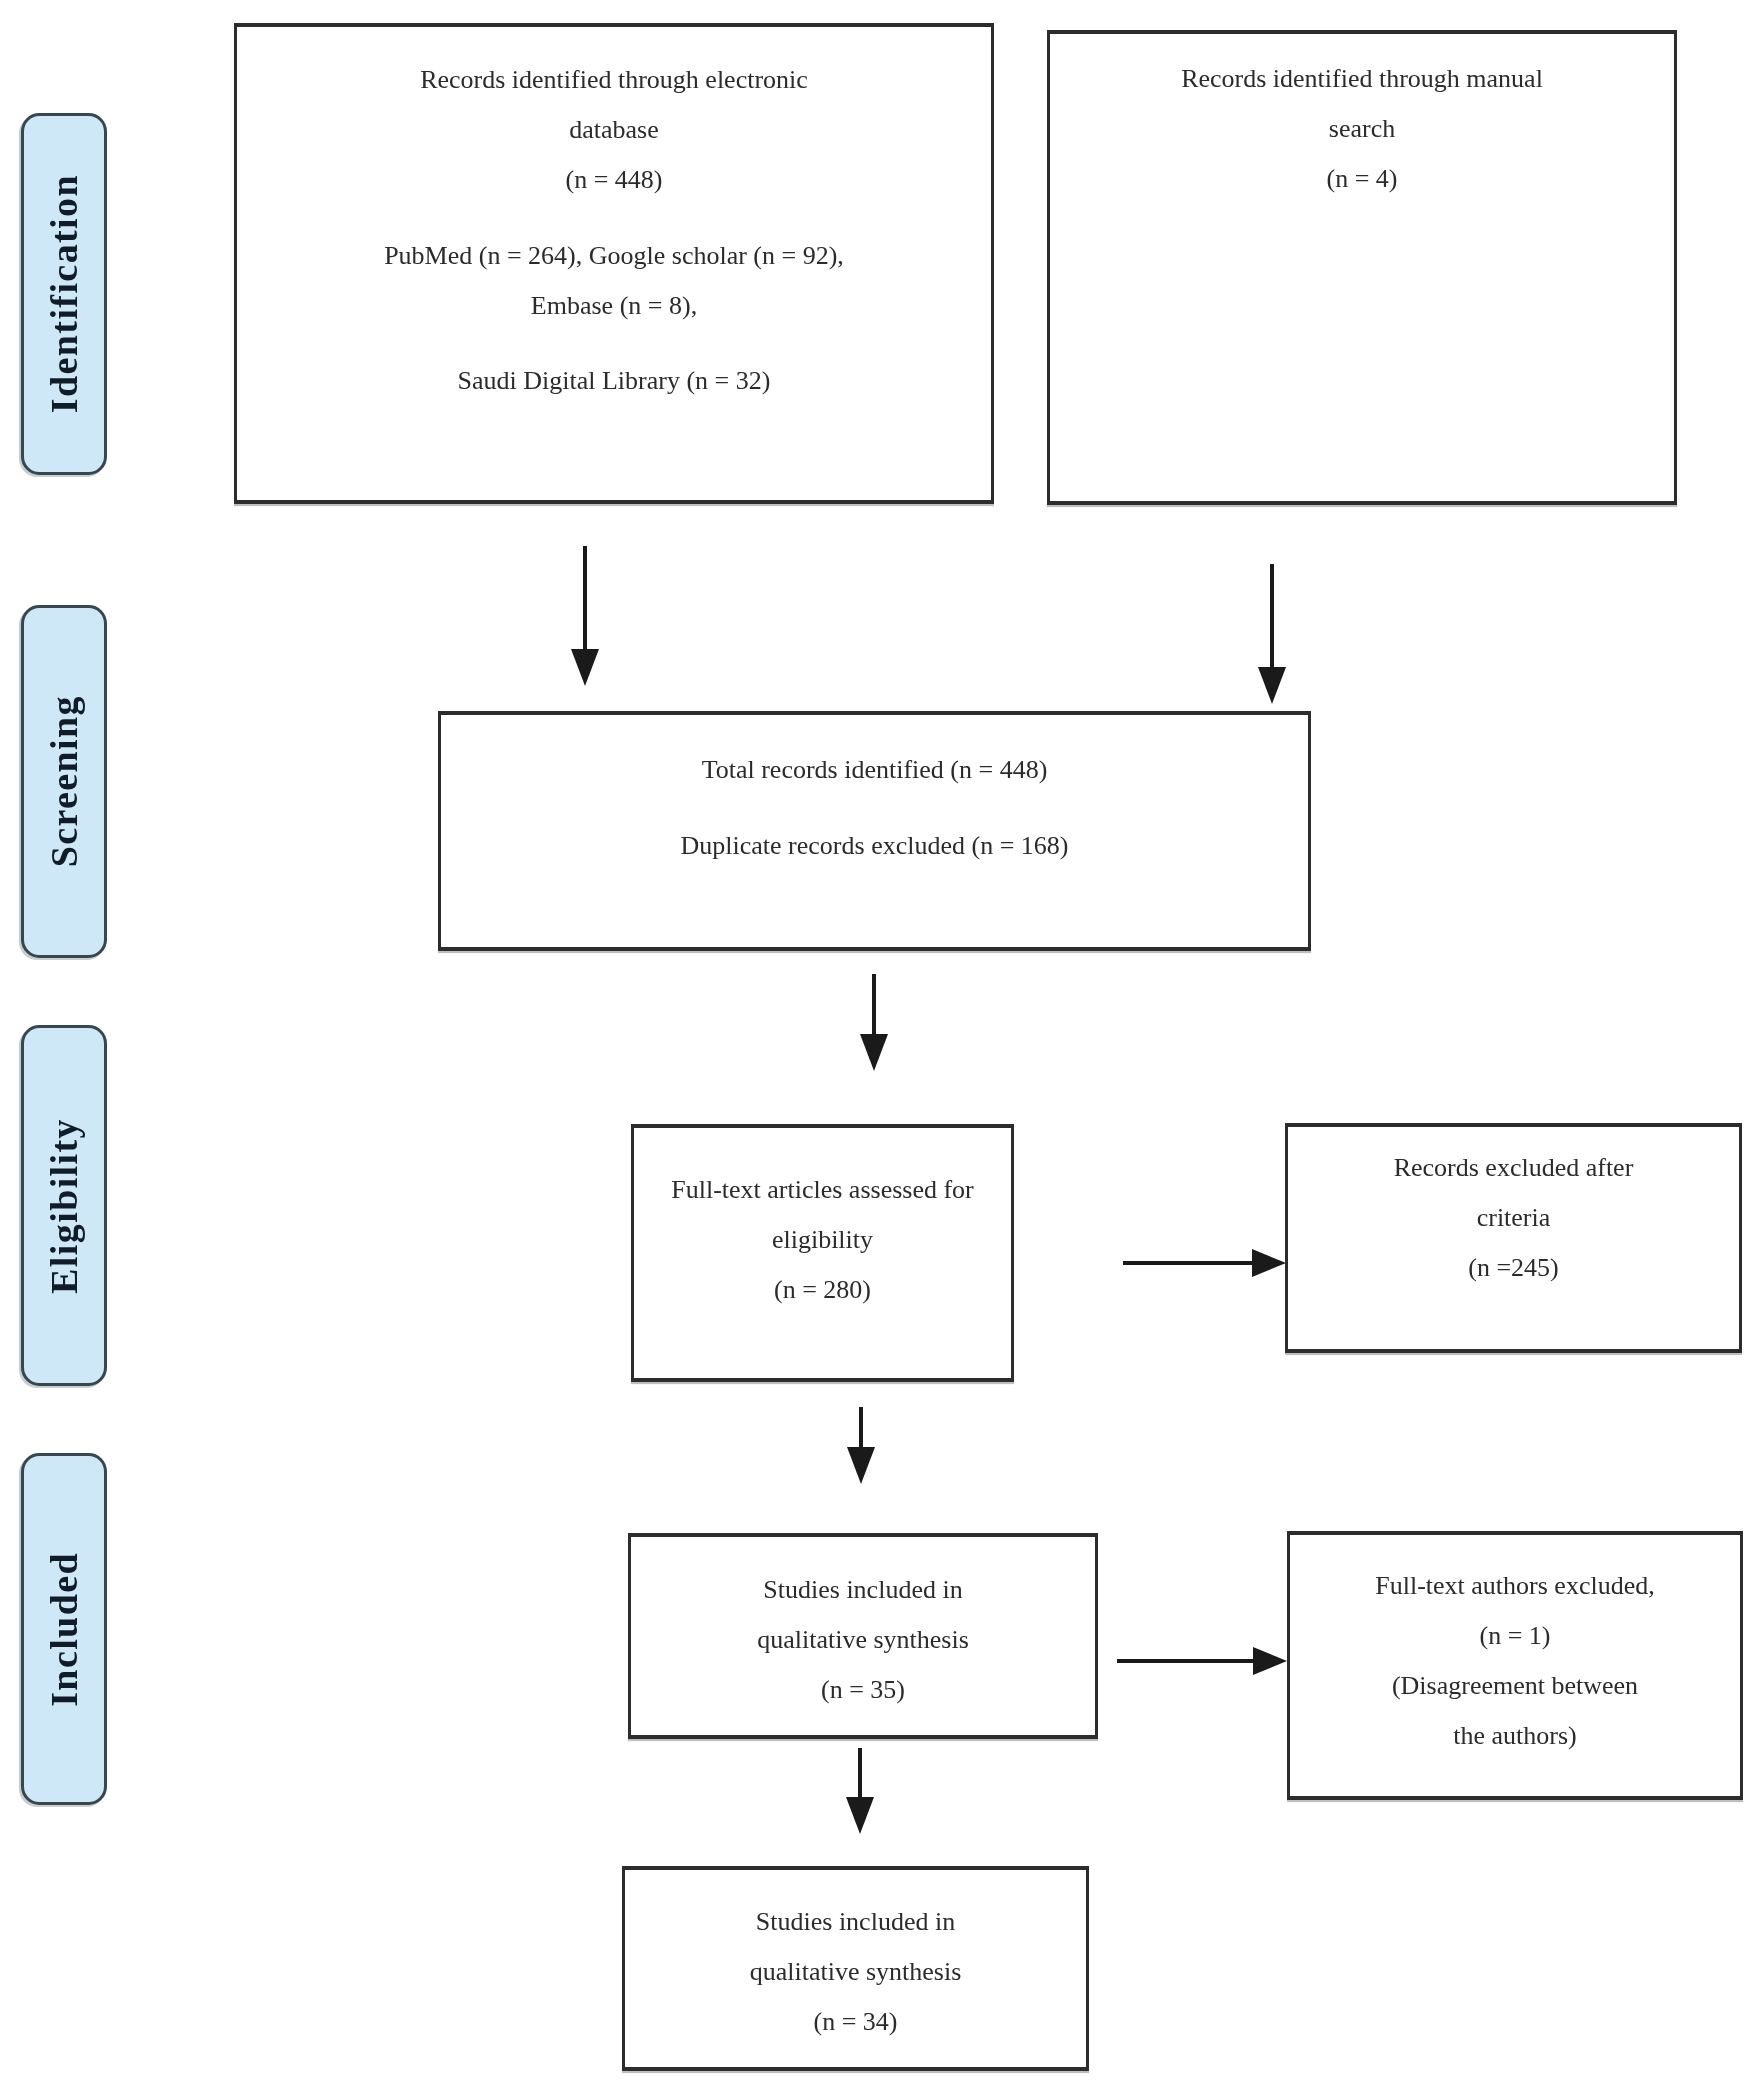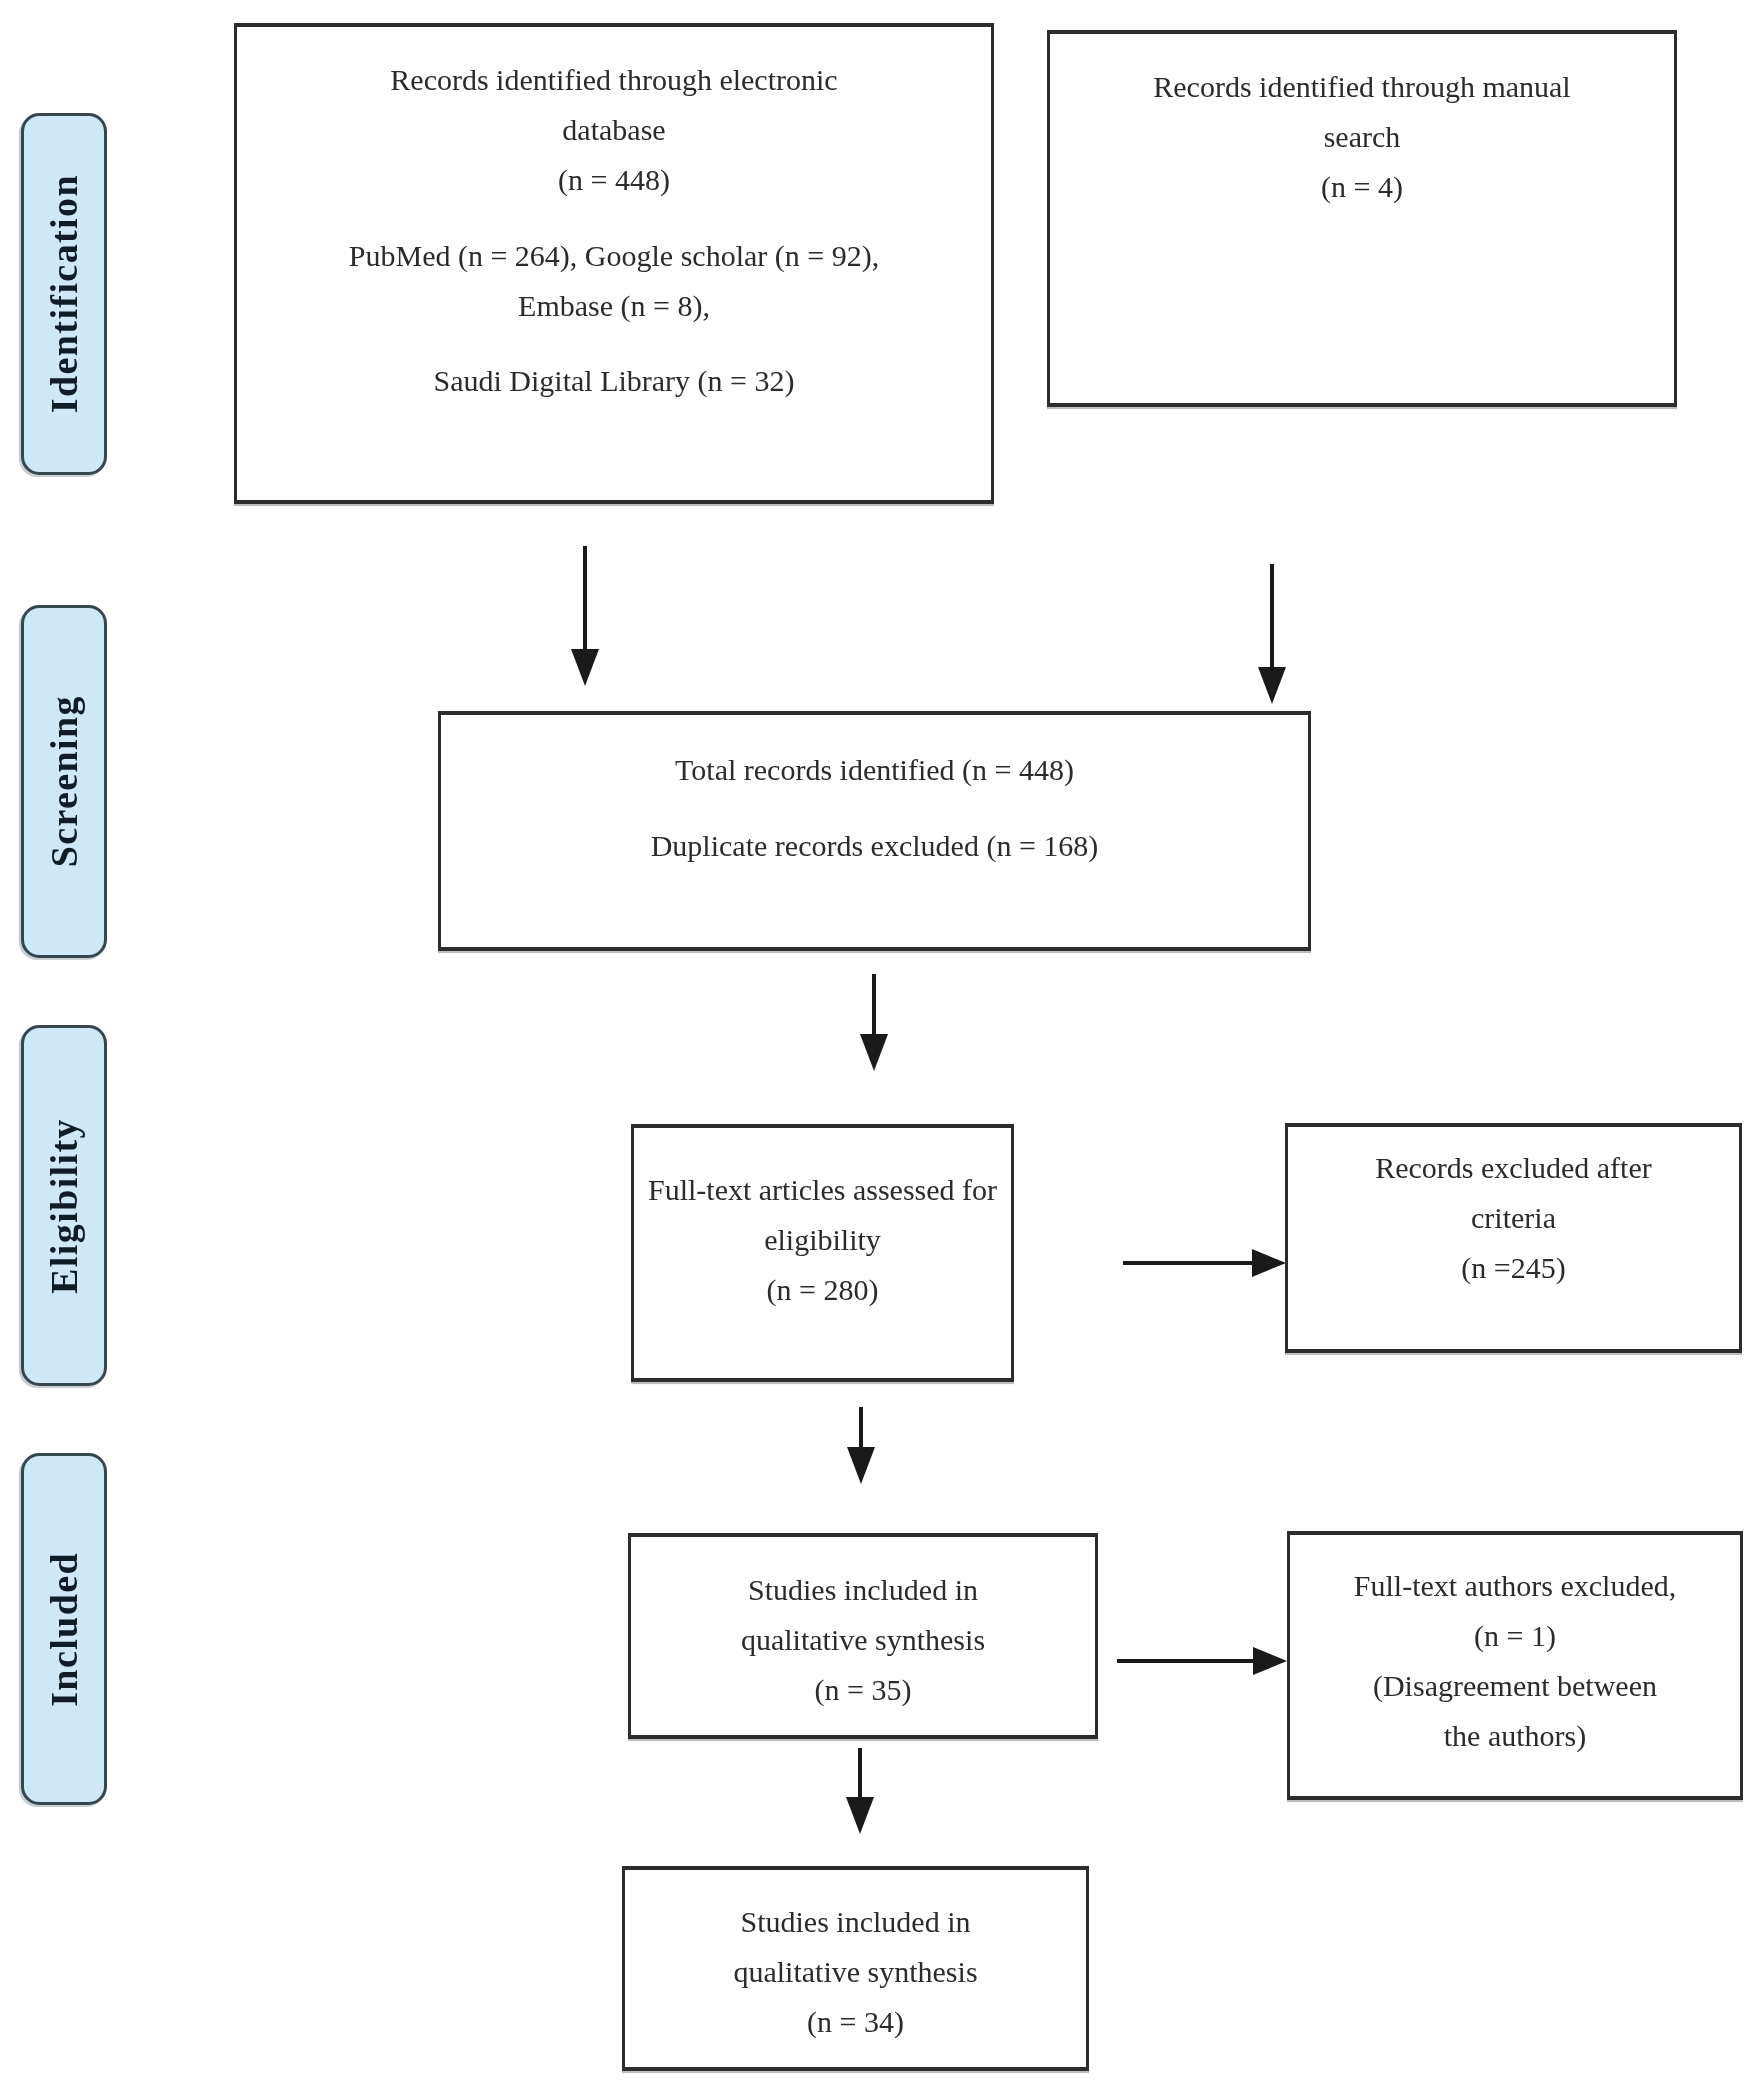--- a/index.html
+++ b/index.html
@@ -37,21 +37,21 @@
     position: absolute;
     background: #ffffff;
     border: 3.5px solid #2c2c2c;
     border-top-width: 4.2px;
     border-bottom-width: 4.2px;
     box-sizing: border-box;
     text-align: center;
     color: #2b2b2b;
     box-shadow: 0 2.1px 0 rgba(70,70,70,0.35);
   }
-  .bline { font-size: 30px; line-height: 50px; white-space: nowrap; }
+  .bline { font-size: 26px; line-height: 50px; white-space: nowrap; }
   
   .varrow { position: absolute; display: flex; flex-direction: column; align-items: center; width: 28px; }
   .varrow .shaft { width: 3.5px; background: #1a1a1a; }
   .varrow .head {
     width: 0; height: 0;
     border-left: 14px solid transparent;
     border-right: 14px solid transparent;
     border-top: 37px solid #1a1a1a;
   }
   .harrow { position: absolute; display: flex; align-items: center; height: 28px; }
@@ -89,21 +89,21 @@
     </div>
     <div style="margin-top:25.5px;">
       <div class="bline">PubMed (n = 264), Google scholar (n = 92),</div>
       <div class="bline">Embase (n = 8),</div>
     </div>
     <div style="margin-top:25.5px;">
       <div class="bline">Saudi Digital Library (n = 32)</div>
     </div>
   </div>
 
-  <div class="fbox" style="left:1047px; top:30px; width:630px; height:377px; padding-top:28px;">
+  <div class="fbox" style="left:1047px; top:30px; width:630px; height:475px; padding-top:20px;">
     <div class="bline">Records identified through manual</div>
     <div class="bline">search</div>
     <div class="bline">(n = 4)</div>
   </div>
 
   <div class="varrow" style="left:571px; top:546px;">
     <div class="shaft" style="height:103px;"></div>
     <div class="head"></div>
   </div>
   <div class="varrow" style="left:1258px; top:564px;">

